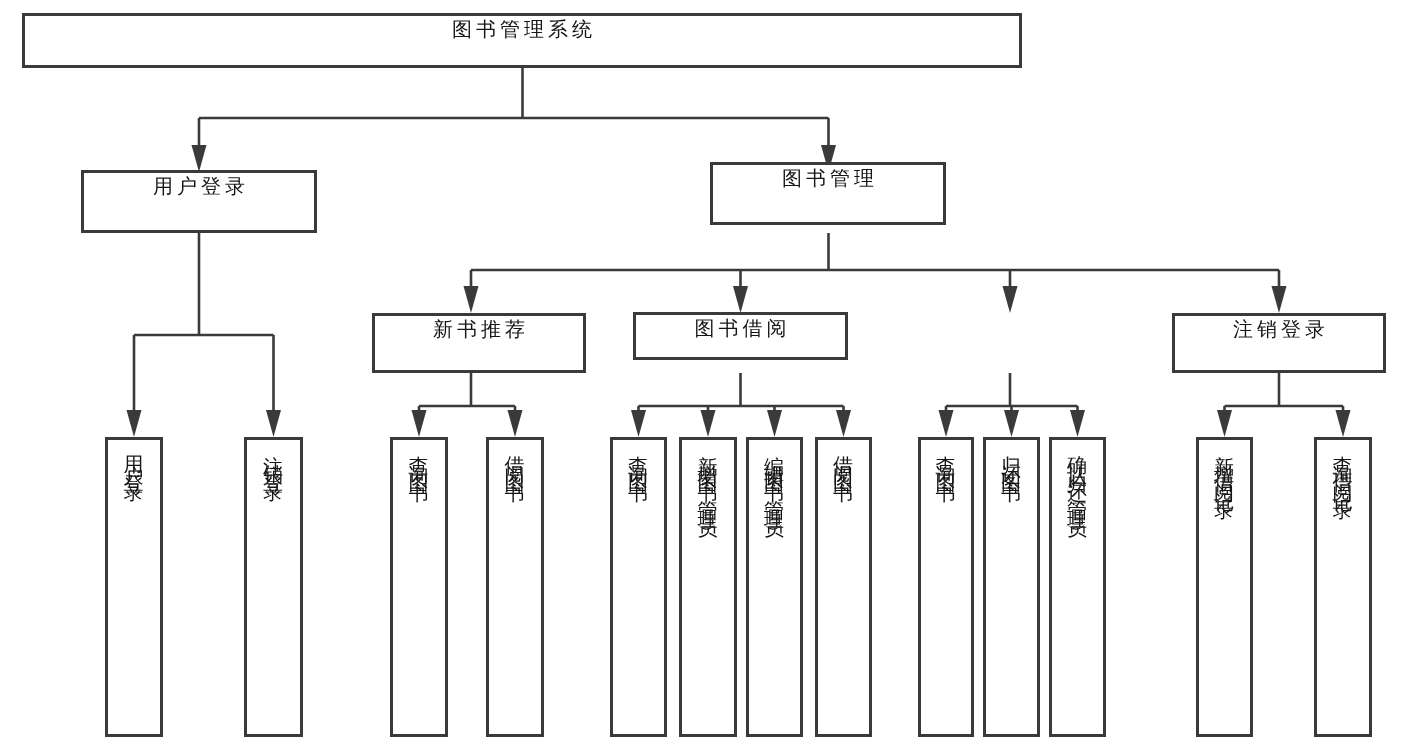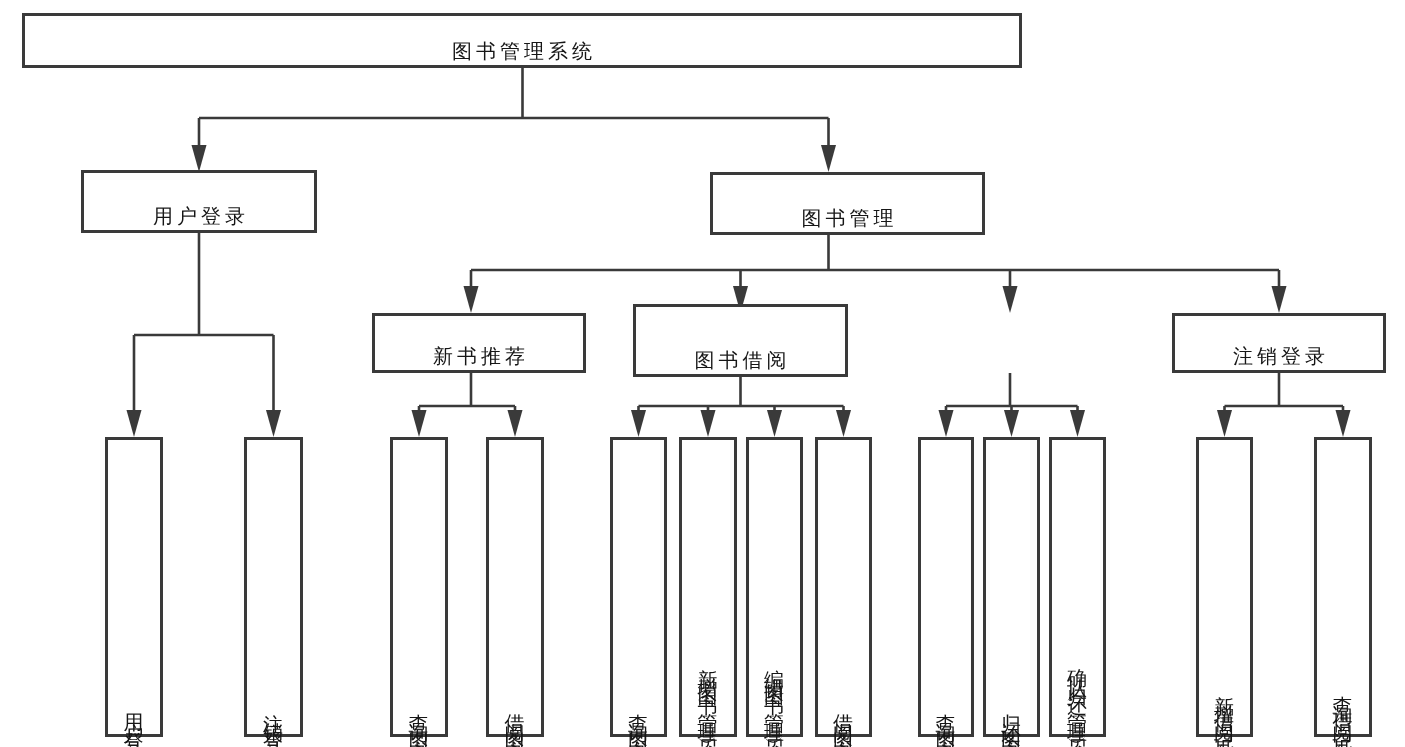--- a/index.html
+++ b/index.html
@@ -5,21 +5,21 @@
   html,body{margin:0;padding:0;background:#ffffff;}
   .canvas{
     position:relative;width:1405px;height:747px;background:#ffffff;
     font-family:"DejaVu Sans","Liberation Sans",sans-serif;overflow:hidden;
   }
   svg.connectors{position:absolute;left:0;top:0;width:1405px;height:747px;}
   svg.connectors path{stroke:#3a3a3a;stroke-width:2.6;fill:none;}
   svg.connectors polygon{fill:#3a3a3a;stroke:none;}
   .box{
     position:absolute;background:#ffffff;border:3px solid #3a3a3a;box-sizing:border-box;
-    display:flex;align-items:flex-end;justify-content:center;color:#161616;
+    display:flex;align-items:flex-start;justify-content:center;color:#161616;
   }
   .box.h span{font-size:20px;letter-spacing:4px;text-indent:4px;white-space:nowrap;}
   .box.v span{
     writing-mode:vertical-rl;text-orientation:mixed;
     font-size:20px;letter-spacing:9px;line-height:1;white-space:nowrap;
   }
   .watermark{
     position:absolute;right:8px;top:710px;font-size:22px;letter-spacing:1px;
     color:#b3b3b3;text-shadow:1px 1px 1px #dedede;white-space:nowrap;z-index:5;
   }
@@ -79,28 +79,28 @@
     </g>
   </svg>
 
   <div class="box h" style="left:22px;top:13px;width:1000px;height:55px">
     <span>图书管理系统</span>
   </div>
 
   <div class="box h" style="left:81px;top:170px;width:236px;height:63px">
     <span>用户登录</span>
   </div>
-  <div class="box h" style="left:710px;top:172px;width:275px;height:63px">
+  <div class="box h" style="left:710px;top:162px;width:236px;height:63px">
     <span>图书管理</span>
   </div>
 
   <div class="box h" style="left:372px;top:313px;width:214px;height:60px">
     <span>新书推荐</span>
   </div>
-  <div class="box h" style="left:633px;top:304px;width:215px;height:73px">
+  <div class="box h" style="left:633px;top:312px;width:215px;height:48px">
     <span>图书借阅</span>
   </div>
   <div class="box h" style="left:1172px;top:313px;width:214px;height:60px">
     <span>注销登录</span>
   </div>
 
   <div class="box v" style="left:105px;top:437px;width:58px;height:300px">
     <span>用户登录</span>
   </div>
   <div class="box v" style="left:244px;top:437px;width:59px;height:300px">

